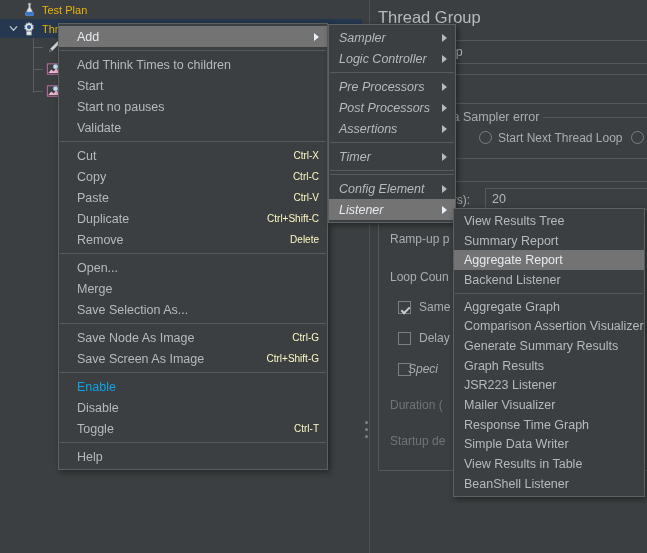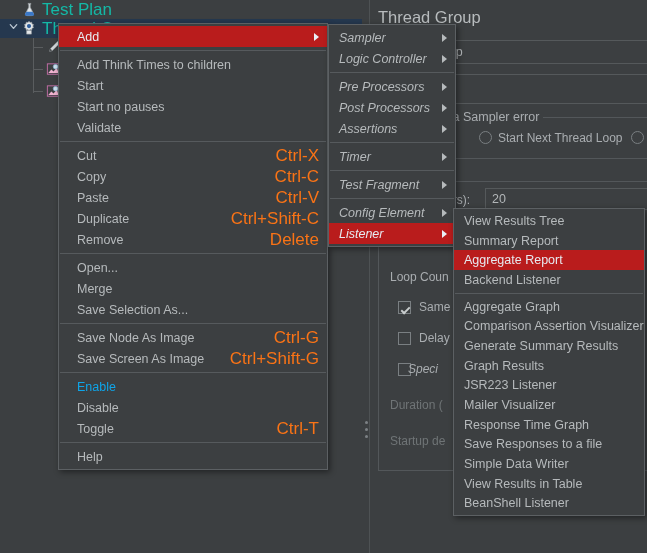--- a/index.html
+++ b/index.html
@@ -19,23 +19,23 @@
   
   .tree-panel {
     position: absolute; left: 0; top: 0;
     width: 362px; height: 553px;
     background: #3c3f41;
   }
   .tree-row {
     position: absolute;
     left: 0; right: 0;
     height: 19px;
-    display: flex; 
-    font-size: 17px;
-    color: #14b8a6;
+    display: flex; align-items: center;
+    font-size: 11px;
+    color: #eab308;
     white-space: nowrap;
   }
   .tree-row.selected { background: #25384f; }
   .tree-label { margin-left: 4px; }
 
   .twisty {
     width: 14px; height: 14px;
     display: inline-flex; align-items: center; justify-content: center;
     flex: 0 0 14px;
   }
@@ -139,27 +139,27 @@
   .mi {
     position: relative;
     height: 21px;
     display: flex; align-items: center;
     padding: 0 8px 0 18px;
     font-size: 12.5px;
     color: #b6babc;
     white-space: nowrap;
     cursor: default;
   }
-  .mi.sel { background: #b91c1c; color: #e6eaf0; align-items: center; }
+  .mi.sel { background: #737373; color: #e6eaf0; align-items: center; }
   .mi.disabled { color: #0ea5e9; }
   .mi .accel {
     margin-left: auto;
     padding-left: 24px;
-    color: #f97316;
-    font-size: 17px;
+    color: #fef9c3;
+    font-size: 10px;
   }
   .arrow {
     margin-left: auto;
     width: 0; height: 0;
     border-left: 5px solid #b6babc;
     border-top: 4px solid transparent;
     border-bottom: 4px solid transparent;
   }
   .mi.sel .arrow { border-left-color: #eaf0f7; }
   .msep {
@@ -392,24 +392,20 @@
       <div class="mi">
         <span>Assertions</span>
         <span class="arrow"></span>
       </div>
       <div class="msep"></div>
       <div class="mi">
         <span>Timer</span>
         <span class="arrow"></span>
       </div>
       <div class="msep"></div>
-      <div class="mi">
-        <span>Test Fragment</span>
-        <span class="arrow"></span>
-      </div>
       <div class="msep"></div>
       <div class="mi">
         <span>Config Element</span>
         <span class="arrow"></span>
       </div>
       <div class="mi sel">
         <span>Listener</span>
         <span class="arrow"></span>
       </div>
     </div>
@@ -443,23 +439,20 @@
       <div class="mi">
         <span>JSR223 Listener</span>
       </div>
       <div class="mi">
         <span>Mailer Visualizer</span>
       </div>
       <div class="mi">
         <span>Response Time Graph</span>
       </div>
       <div class="mi">
-        <span>Save Responses to a file</span>
-      </div>
-      <div class="mi">
         <span>Simple Data Writer</span>
       </div>
       <div class="mi">
         <span>View Results in Table</span>
       </div>
       <div class="mi">
         <span>BeanShell Listener</span>
       </div>
     </div>
 

